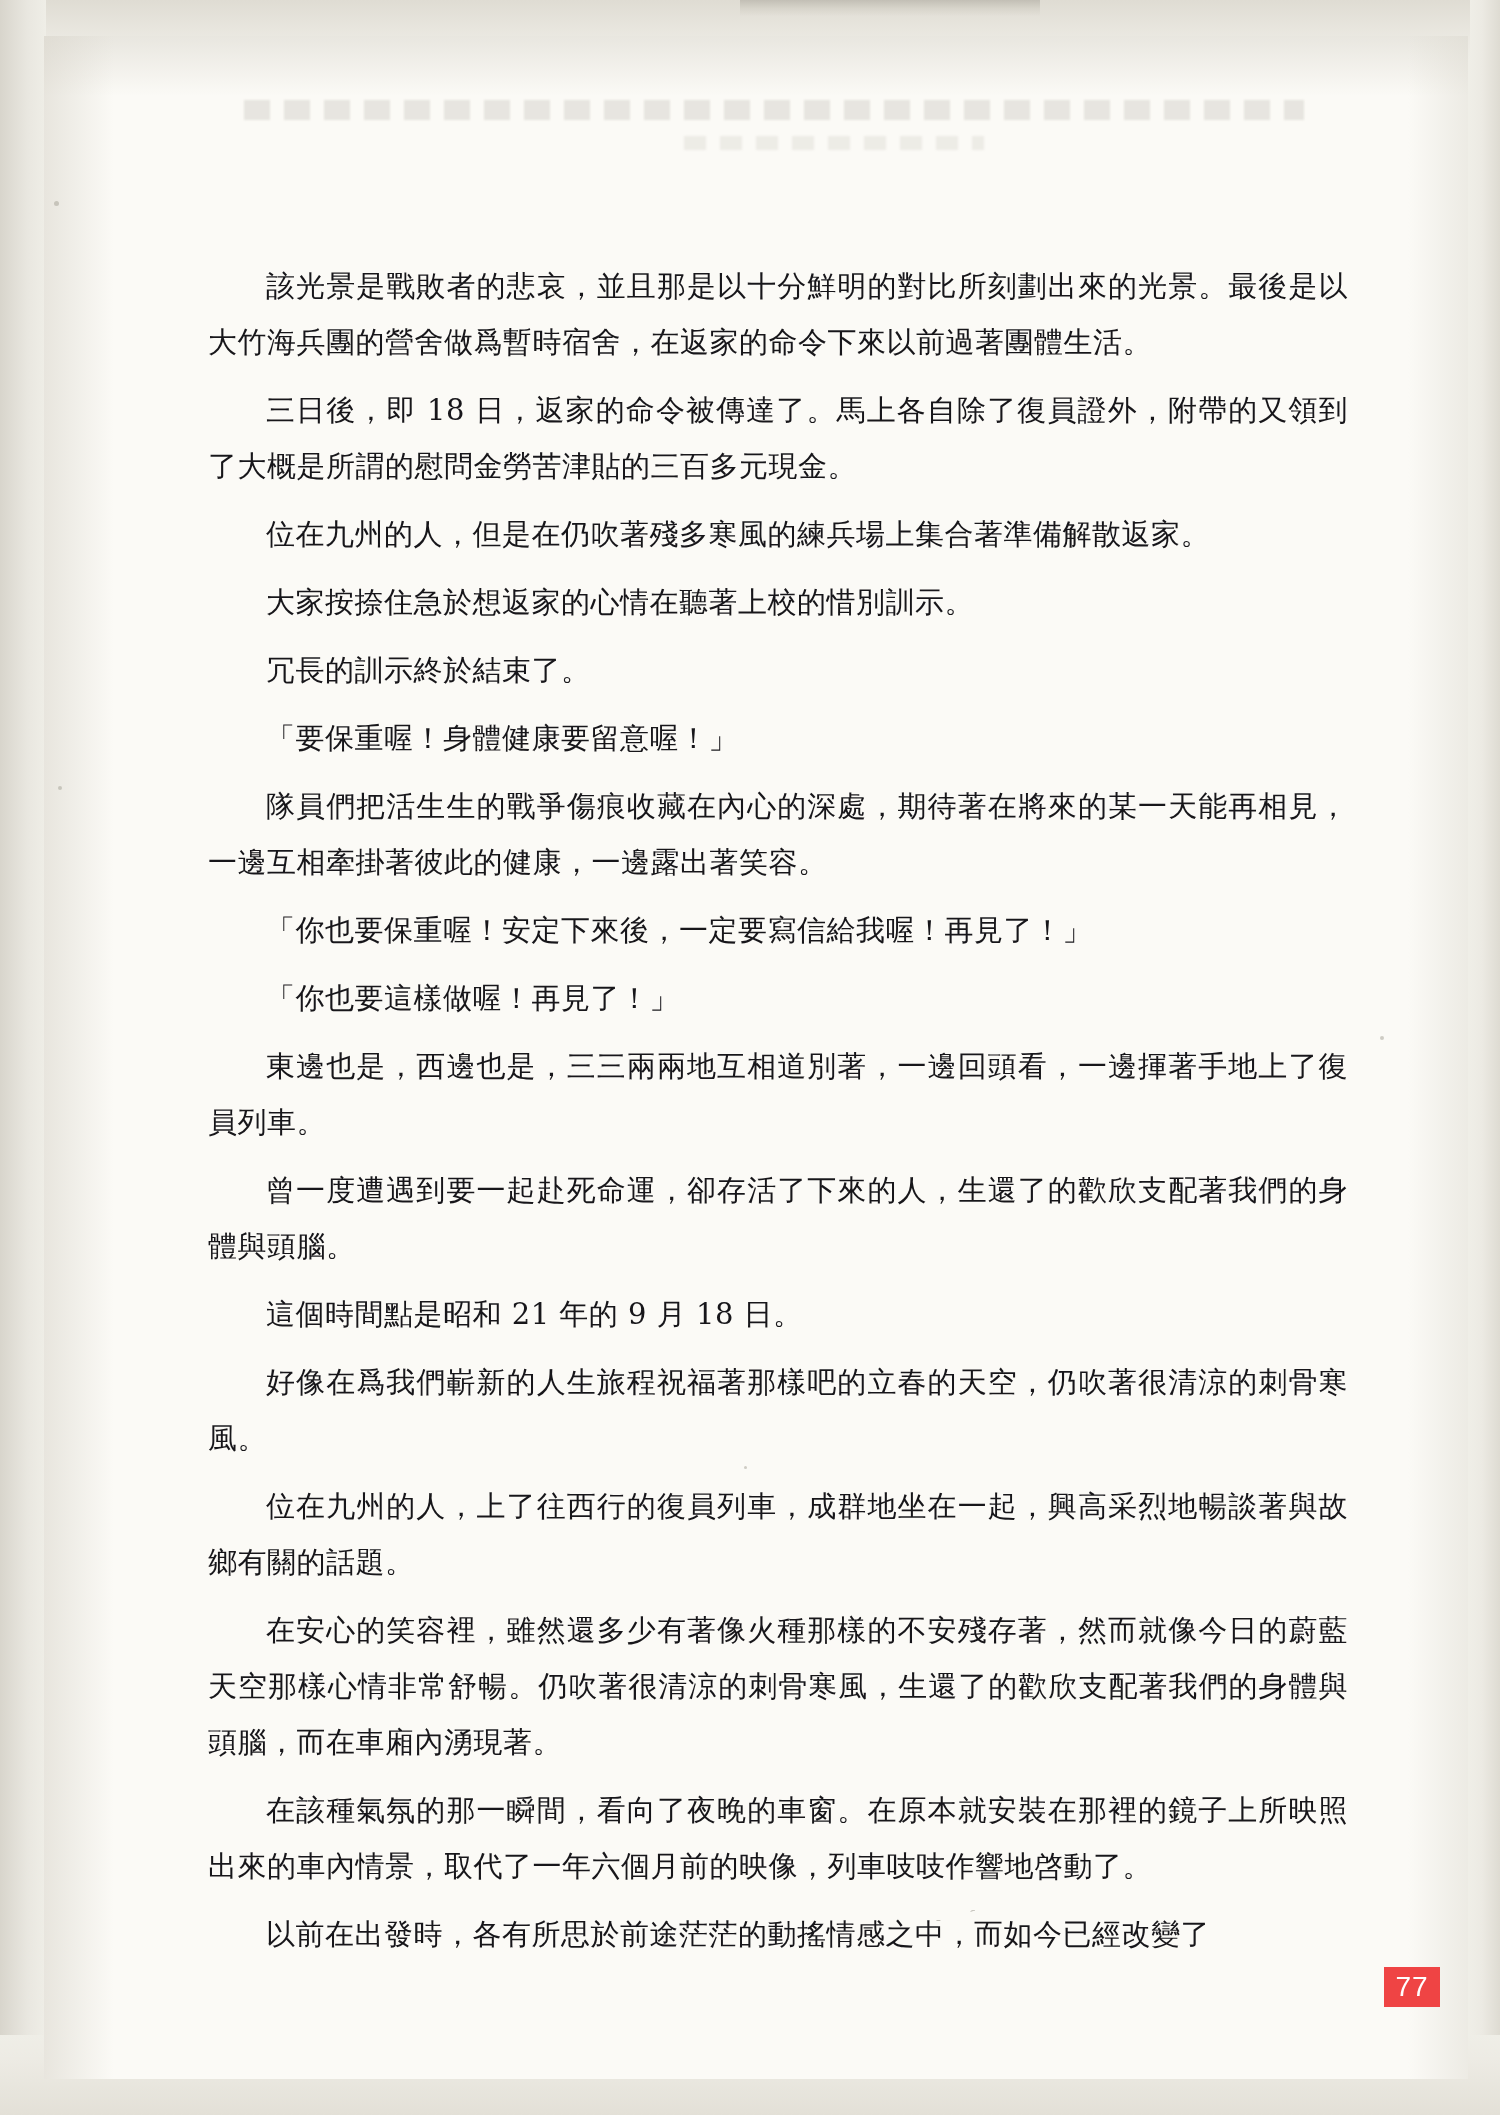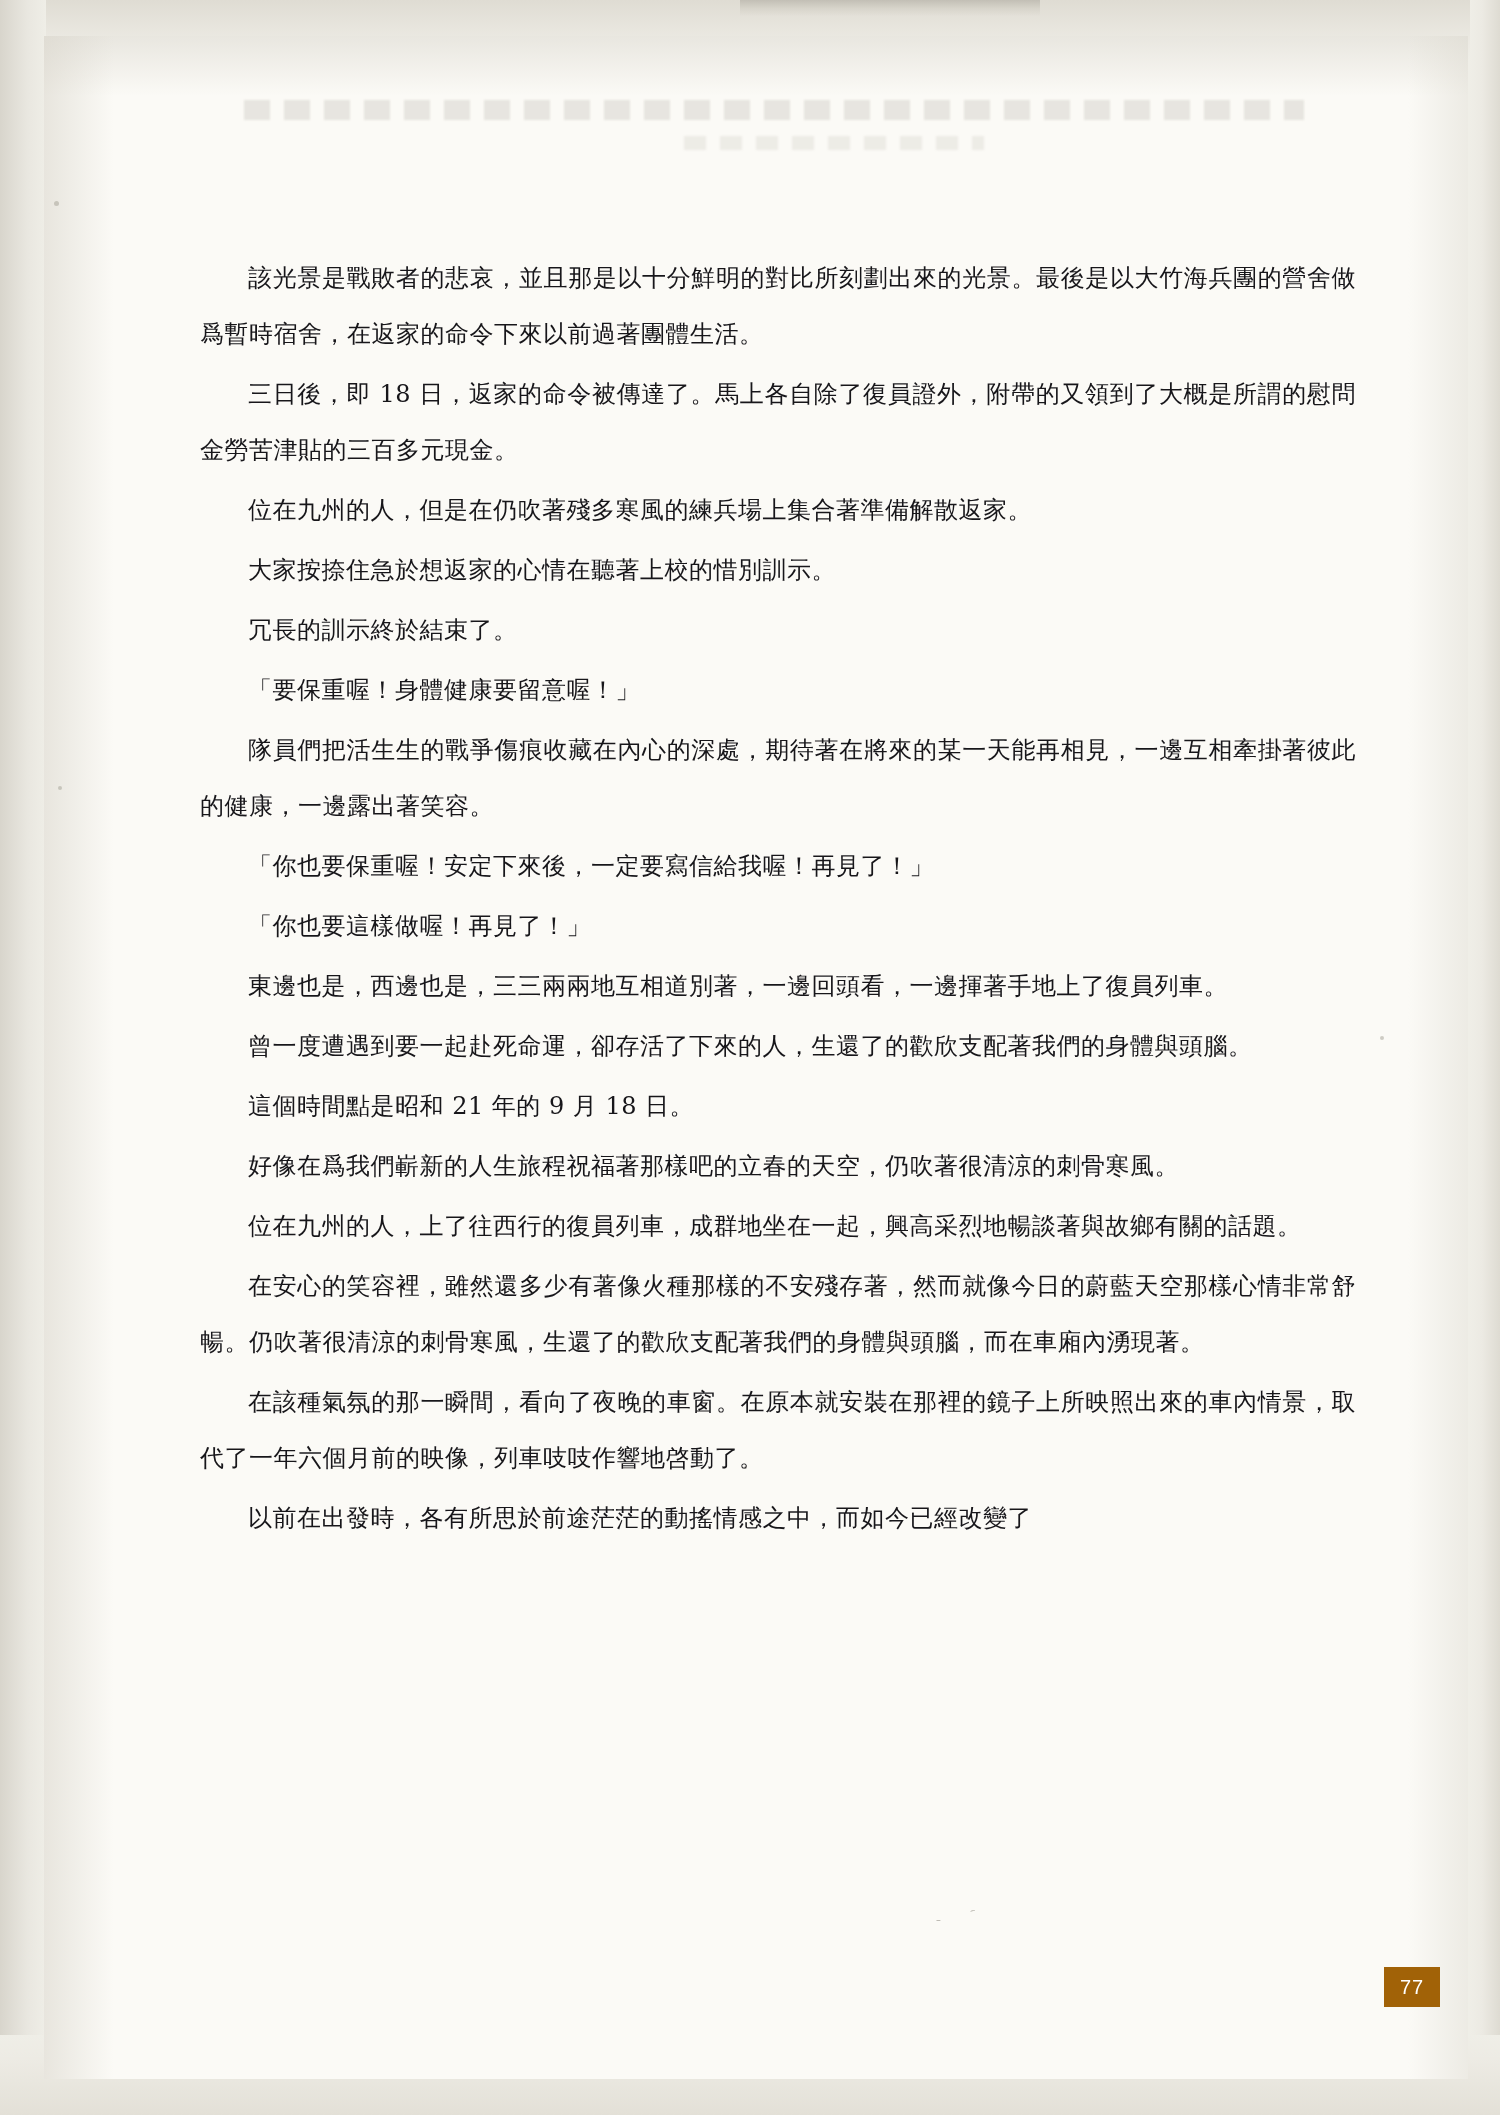--- a/index.html
+++ b/index.html
@@ -125,39 +125,39 @@
     opacity: .55;
   }
 
   .content {
     position: absolute;
     top: 210px;
     left: 152px;
     width: 1164px;
   }
   p.para {
-    margin: 4px;
-    font-size: 24px;
+    margin: 12px;
+    font-size: 29px;
     line-height: 56px;
     color: #17161a;
     text-indent: 2em;
     letter-spacing: .5px;
     text-align: justify;
     text-justify: inter-character;
     font-family: "DejaVu Serif", "Liberation Serif", serif;
   }
   .page-number {
     position: absolute;
     right: 28px;
     bottom: 72px;
     width: 56px;
     height: 40px;
-    background: #a16207;
+    background: #ef4444;
     color: #ffffff;
-    font-size: 20px;
+    font-size: 28px;
     line-height: 40px;
     text-align: center;
     font-family: "Liberation Sans", sans-serif;
     letter-spacing: 1px;
   }
   .footer-marks {
     position: absolute;
     left: 880px;
     bottom: 155px;
     width: 70px;

